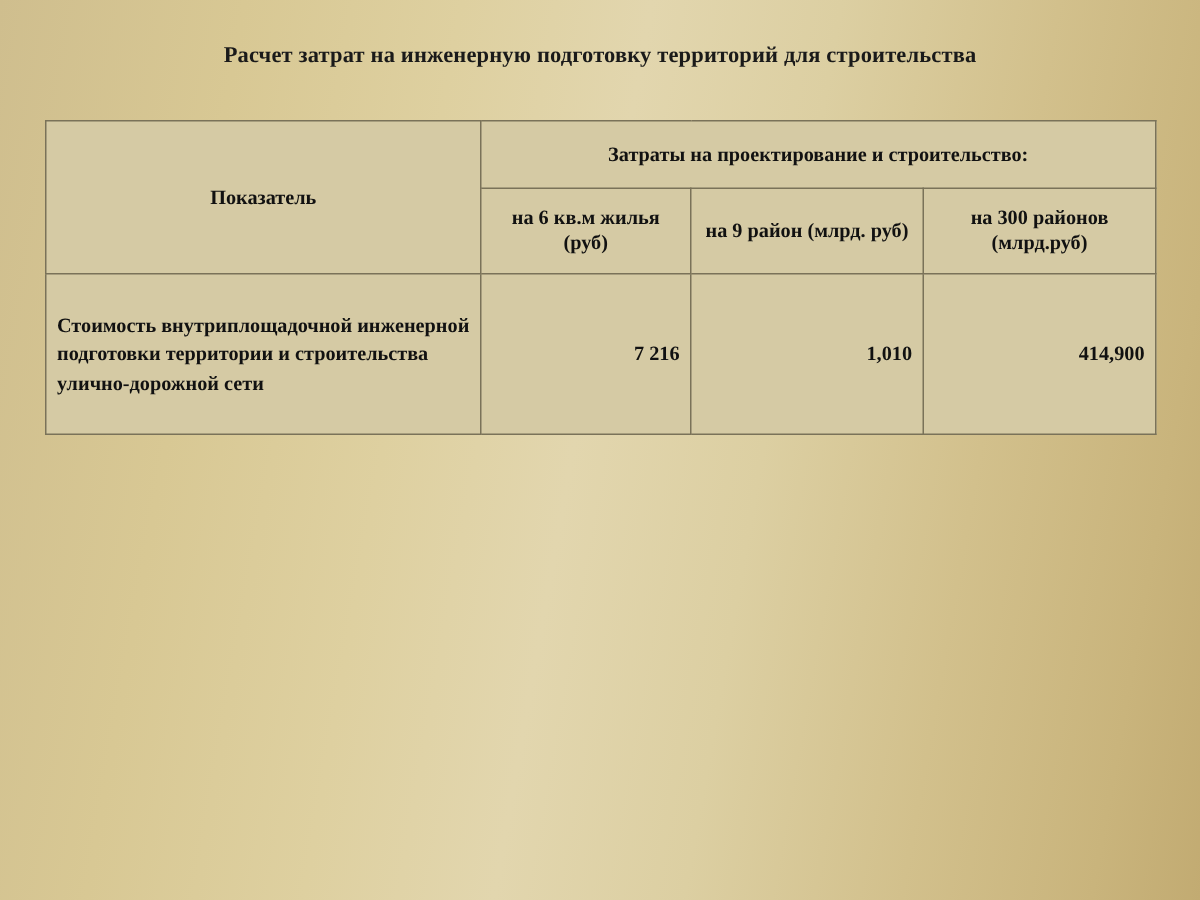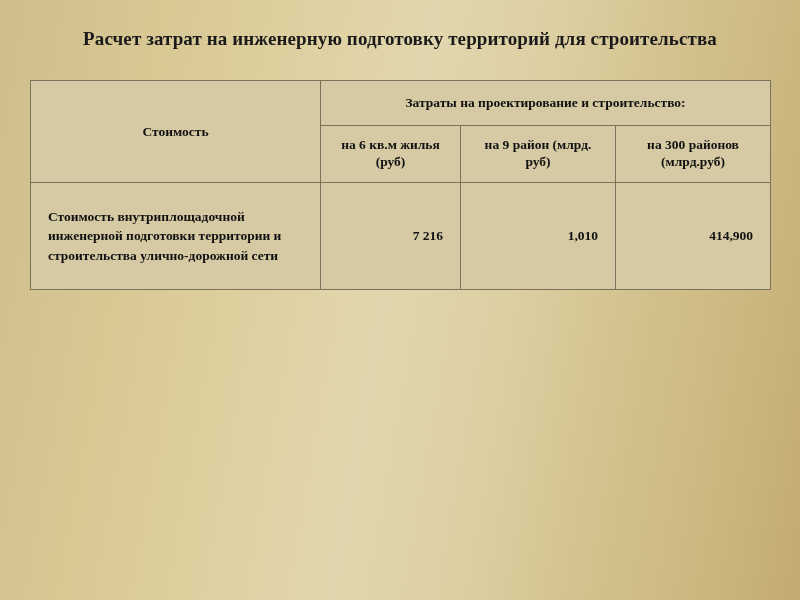--- a/index.html
+++ b/index.html
@@ -26,42 +26,42 @@
         #d2c08c 78%,
         #c9b47c 92%,
         #c2ab72 100%);
   }
   .slide-title {
     position: absolute;
     top: 28px;
     left: 40px;
     width: 720px;
     text-align: center;
-    font-size: 19px;
+    font-size: 15px;
     font-weight: bold;
     color: #1a1a1a;
     letter-spacing: 0.1px;
     line-height: 1.2;
   }
   .table-wrap {
     position: absolute;
     top: 80px;
     left: 30px;
     width: 740px;
   }
   table.cost-table {
     border-collapse: collapse;
     width: 740px;
     table-layout: fixed;
     background: #d6cba4;
   }
   table.cost-table td,
   table.cost-table th {
     border: 1px solid #7a7259;
-    padding: 5px 17px;
+    padding: 5px 7px;
     color: #111;
     font-size: 13.5px;
     font-weight: bold;
     vertical-align: middle;
     background: rgba(214, 203, 164, 0.55);
   }
   .col-indicator { width: 290px; }
   .col-a { width: 140px; }
   .col-b { width: 155px; }
   .col-c { width: 155px; }
@@ -104,21 +104,21 @@
   <div class="table-wrap">
     <table class="cost-table">
       <colgroup>
         <col class="col-indicator">
         <col class="col-a">
         <col class="col-b">
         <col class="col-c">
       </colgroup>
       <tbody>
         <tr>
-          <td class="head-indicator" rowspan="2">Стоимость</td>
+          <td class="head-indicator" rowspan="2">Показатель</td>
           <td class="head-span" colspan="3">Затраты на проектирование и строительство:</td>
         </tr>
         <tr>
           <td class="head-sub">на 6 кв.м жилья (руб)</td>
           <td class="head-sub">на 9 район (млрд. руб)</td>
           <td class="head-sub">на 300 районов (млрд.руб)</td>
         </tr>
         <tr>
           <td class="row-label">Стоимость внутриплощадочной инженерной подготовки территории и строительства улично-дорожной сети</td>
           <td class="row-val">7 216</td>

